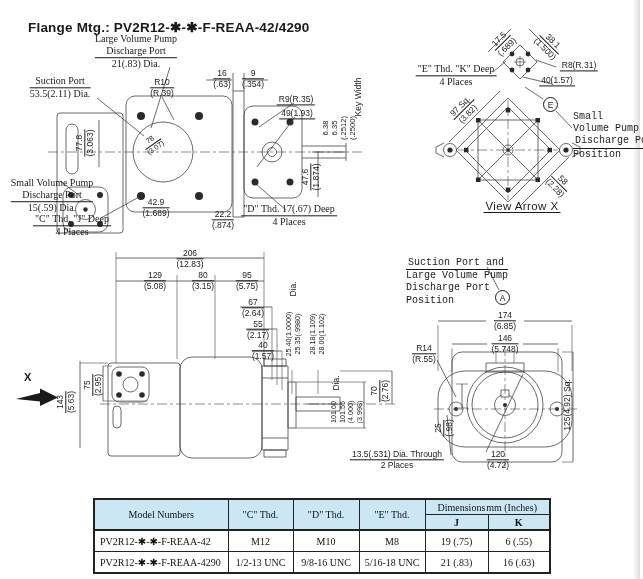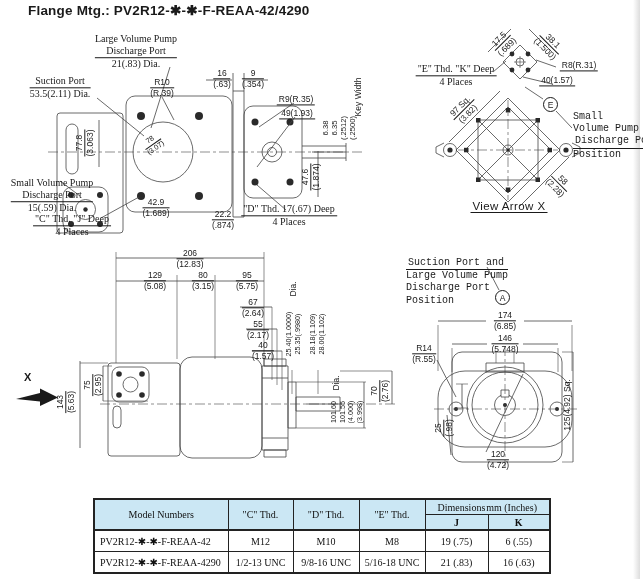--- a/index.html
+++ b/index.html
@@ -13,21 +13,21 @@
   .f75{font-size:7.6px;}
   .ser{font-family:"Liberation Serif",serif;font-size:10px;line-height:1.22;text-align:center;}
   .ser span{display:block;}
   .left{text-align:left;font-family:Liberation Mono, monospace;}
   .ctr{transform:translate(-50%,-50%);}
   .r90{transform:translate(-50%,-50%) rotate(-90deg);}
   .r45{transform:translate(-50%,-50%) rotate(45deg);}
   .rm45{transform:translate(-50%,-50%) rotate(-45deg);}
   .rm35{transform:translate(-50%,-50%) rotate(-35deg);}
   .ul{border-bottom:1px solid #1a1a1a;padding:0 2px;}
-  .title{position:absolute;left:8px;top:2px;font-size:13.5px;font-weight:bold;letter-spacing:.2px;padding-left:20px;}
+  .title{position:absolute;left:8px;top:19px;font-size:13.5px;font-weight:bold;letter-spacing:.2px;padding-left:20px;}
   .circ{position:absolute;width:13px;height:13px;border:1px solid #1a1a1a;border-radius:50%;
         display:flex;align-items:center;justify-content:center;font-size:8.5px;background:#fff;}
   .cap{font-size:11.5px;letter-spacing:.4px;}
   .xlbl{font-weight:bold;font-size:11px;}
   .edge{position:absolute;right:3px;top:0;width:7px;height:100%;
         background:linear-gradient(to right,rgba(100,100,100,0),rgba(100,100,100,.22));}
   table.spec{position:absolute;left:93px;top:498px;border-collapse:collapse;
              font-family:"Liberation Serif",serif;font-size:10px;color:#111;
              border:2px solid #222;table-layout:fixed;}
   .spec th,.spec td{border:1px solid #222;text-align:center;padding:0 2px;height:20px;}
@@ -259,21 +259,21 @@
   <div class="t ser left" style="left:573px;top:111px">
     <span>Small</span>
     <span>Volume Pump</span>
     <span class="ul">Discharge Port</span>
     <span>Position</span>
   </div>
   <div class="t dim r45" style="left:559px;top:184px">
     <span class="ul">58</span>
     <span>(2.28)</span>
   </div>
-  <div class="t cap ctr" style="left:509px;top:206px">
+  <div class="t cap ctr" style="left:522px;top:206px">
     <span class="ul">View Arrow X</span>
   </div>
 
   <div class="t dim ctr" style="left:190px;top:259px">
     <span class="ul">206</span>
     <span>(12.83)</span>
   </div>
   <div class="t dim ctr" style="left:155px;top:281px">
     <span class="ul">129</span>
     <span>(5.08)</span>
@@ -325,20 +325,24 @@
   <div class="t dim r90" style="left:66px;top:402px">
     <span class="ul">143</span>
     <span>(5.63)</span>
   </div>
   <div class="t dim r90" style="left:93px;top:385px">
     <span class="ul">75</span>
     <span>(2.95)</span>
   </div>
   <div class="t xlbl" style="left:24px;top:371px">
     <span>X</span>
+  </div>
+  <div class="t dim ctr" style="left:397px;top:460px">
+    <span class="ul">13.5(.531) Dia. Through</span>
+    <span>2 Places</span>
   </div>
 
   <div class="t ser left" style="left:406px;top:257px">
     <span class="ul">Suction Port and</span>
     <span>Large Volume Pump</span>
     <span>Discharge Port</span>
     <span>Position</span>
   </div>
   <div class="circ" style="left:495px;top:290px">
     <span>A</span>

